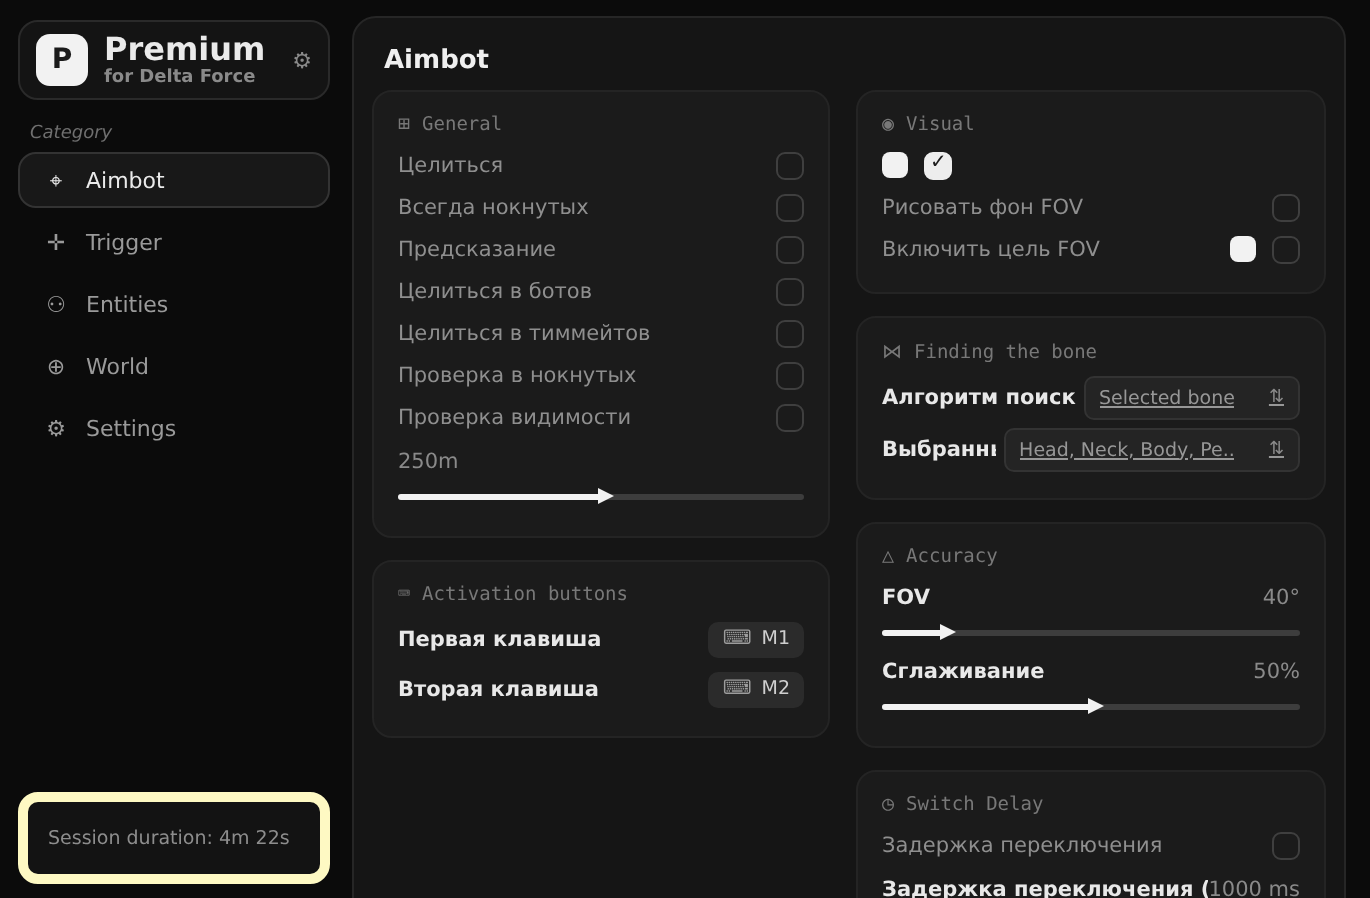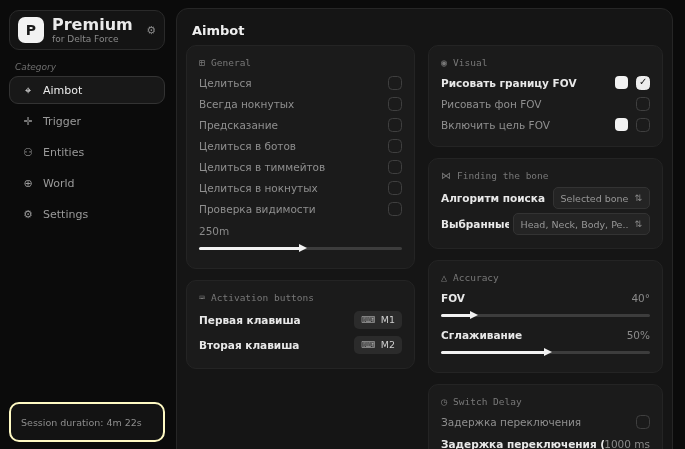--- a/index.html
+++ b/index.html
@@ -7,29 +7,29 @@
   .app{position:relative;width:685px;height:449px;}
 
   
   .sidebar{position:absolute;left:5px;top:6px;width:164px;height:440px;}
   .brand{position:absolute;left:4px;top:4px;right:4px;height:38px;border:1px solid #2a2a2a;
     border-radius:10px;display:flex;align-items:center;padding:0 8px;background:#141414;}
   .logo{width:26px;height:26px;border-radius:7px;background:#f2f2f2;color:#1a1a1a;font-weight:bold;
     font-size:14px;display:flex;align-items:center;justify-content:center;flex:0 0 auto;}
   .brand-text{margin-left:8px;flex:1;line-height:1.15;}
   .brand-title{color:#eaeaea;font-size:16px;font-weight:bold;}
-  .brand-sub{color:#8a8a8a;font-size:9px;}
+  .brand-sub{color:#8a8a8a;font-size:9px;font-weight:bold;}
   .brand-gear{color:#8a8a8a;font-size:11px;cursor:pointer;}
   .cat-label{position:absolute;left:10px;top:56px;color:#6f6f6f;font-size:9px;font-style:italic;}
   .nav{position:absolute;left:4px;right:4px;top:70px;}
   .nav-item{display:flex;align-items:center;height:26px;padding:0 10px;border-radius:9px;
     color:#9a9a9a;font-size:11px;margin-bottom:3px;border:1px solid transparent;}
   .nav-item.active{border-color:#333;background:#181818;color:#eaeaea;}
   .nav-icon{width:16px;font-size:11px;margin-right:7px;text-align:center;}
-  .session{position:absolute;left:4px;right:4px;bottom:4px;height:36px;border:2px solid #fef9c3;
+  .session{position:absolute;left:4px;right:4px;bottom:4px;height:36px;border:5px solid #fef9c3;
     border-radius:10px;display:flex;align-items:center;padding:0 10px;color:#8d8d8d;font-size:9.5px;background:#131313;}
 
   
   .main{position:absolute;left:176px;top:8px;width:497px;height:460px;background:#151515;
     border:1px solid #262626;border-radius:12px;box-sizing:border-box;overflow:hidden;}
   .main-title{position:absolute;left:15px;top:14px;color:#efefef;font-size:13px;font-weight:bold;}
   .cols{position:absolute;left:9px;top:36px;right:9px;display:flex;gap:13px;}
   .col{display:flex;flex-direction:column;width:235px;}
   .card{background:#1b1b1b;border:1px solid #242424;border-radius:10px;padding:9px 12px 11px;
     box-sizing:border-box;margin-bottom:11px;}
@@ -56,23 +56,23 @@
   .fill{position:absolute;left:0;top:4px;height:3px;background:#f2f2f2;border-radius:2px;}
   .thumb{position:absolute;top:1px;width:0;height:0;border-top:4.5px solid transparent;
     border-bottom:4.5px solid transparent;border-left:8px solid #f2f2f2;transform:translateX(-2px);}
 
   
   .key-badge{display:flex;align-items:center;gap:5px;background:#2b2b2b;border-radius:5px;
     height:18px;padding:0 7px;color:#cfcfcf;font-size:9.5px;cursor:pointer;}
   .key-badge .kb-icon{font-size:10px;color:#9d9d9d;}
 
   
-  .select{display:flex;align-items:center;gap:6px;background:#242424;border:1px solid #333;
+  .select{display:flex;align-items:center;gap:17px;background:#242424;border:1px solid #333;
     border-radius:5px;height:20px;padding:0 7px;color:#979797;font-size:9.5px;cursor:pointer;
-    max-width:142px;}
+    max-width:142px;text-decoration:underline;}
   .select .sel-text{white-space:nowrap;overflow:hidden;max-width:112px;}
   .select .ud-icon{font-size:9px;color:#8a8a8a;}
   .sel-row .lbl{flex:1;margin-right:4px;}
 </style>
 </head>
 <body>
 
 <div class="app">
 
   <div class="sidebar">
@@ -139,21 +139,21 @@
           </div>
           <div class="row">
             <span class="lbl">Целиться в ботов</span>
             <span class="cb"></span>
           </div>
           <div class="row">
             <span class="lbl">Целиться в тиммейтов</span>
             <span class="cb"></span>
           </div>
           <div class="row">
-            <span class="lbl">Целиться в нокнутых</span>
+            <span class="lbl">Проверка в нокнутых</span>
             <span class="cb"></span>
           </div>
           <div class="row">
             <span class="lbl">Проверка видимости</span>
             <span class="cb"></span>
           </div>
           <div class="row slider-row">
             <span class="val">250m</span>
           </div>
           <div class="slider">
@@ -186,21 +186,20 @@
       </div>
 
       <div class="col">
 
         <div class="card">
           <div class="card-title">
             <span class="t-icon">◉</span>
             <span>Visual</span>
           </div>
           <div class="row">
-            <span class="lbl lit">Рисовать границу FOV</span>
             <span class="right-group">
               <span class="swatch"></span>
               <span class="cb checked"></span>
             </span>
           </div>
           <div class="row">
             <span class="lbl">Рисовать фон FOV</span>
             <span class="right-group">
               <span class="cb"></span>
             </span>

